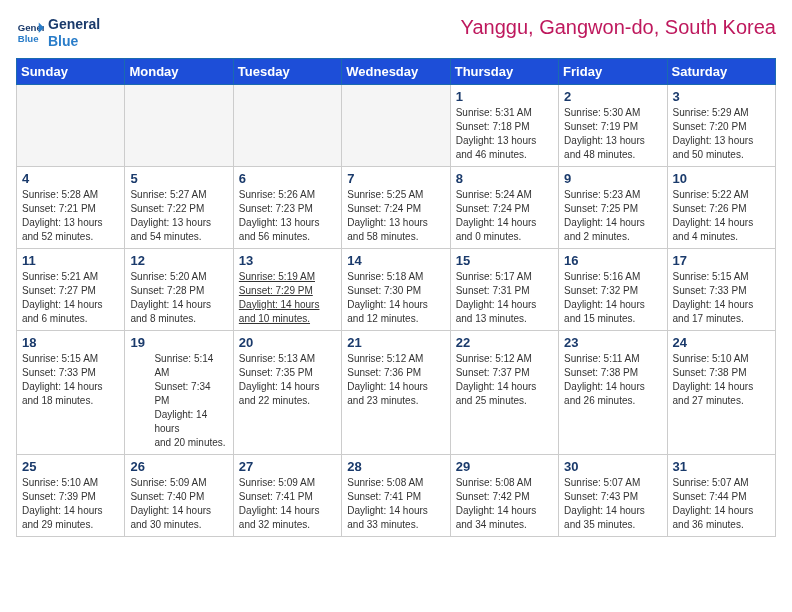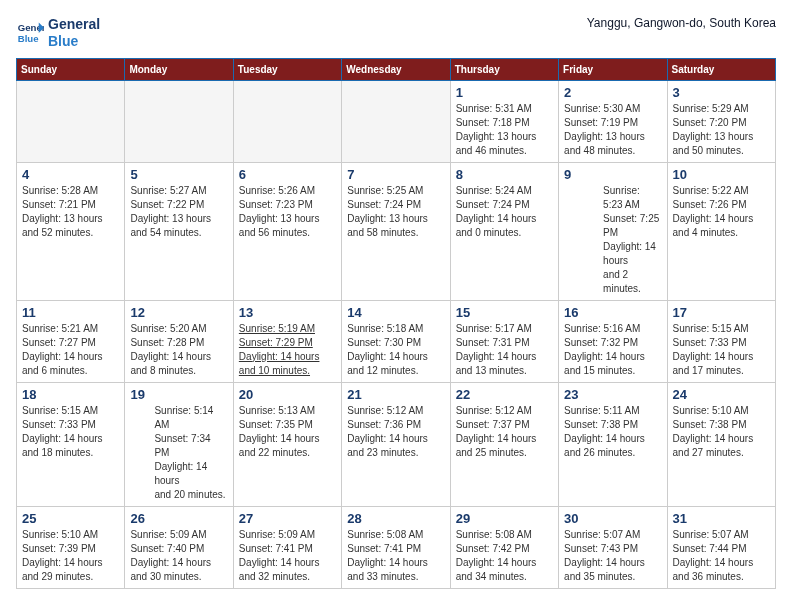--- a/index.html
+++ b/index.html
@@ -27,32 +27,32 @@
     }
     .title-area {
       text-align: right;
     }
     .month-year {
       font-size: 36px;
       font-weight: bold;
       color: #1a3a6b;
     }
     .location {
-      font-size: 12px;
-      color: #0f172a;
+      font-size: 20px;
+      color: #be185d;
     }
     .calendar {
       width: 100%;
       border-collapse: collapse;
       border: 1px solid #ccc;
     }
     .calendar th {
-      background: #7f1d1d;
+      background: #1d4ed8;
       color: #fff;
-      font-size: 10px;
+      font-size: 13px;
       font-weight: bold;
       padding: 5px 4px;
       text-align: left;
       border: 1px solid #1a6ab0;
     }
     .calendar td {
       vertical-align: top;
       border: 1px solid #ccc;
       padding: 4px 5px;
       font-size: 10.5px;
@@ -169,21 +169,21 @@
         </td>
         <td>
           <span class="day-number">8</span>
           <div class="day-info" style="white-space: pre-line;">Sunrise: 5:24 AM
 Sunset: 7:24 PM
 Daylight: 14 hours
 and 0 minutes.</div>
         </td>
         <td>
           <span class="day-number">9</span>
-          <div class="day-info" style="white-space: pre-line; margin-left: 39px;">Sunrise: 5:23 AM
+          <div class="day-info" style="white-space: pre-line;">Sunrise: 5:23 AM
 Sunset: 7:25 PM
 Daylight: 14 hours
 and 2 minutes.</div>
         </td>
         <td>
           <span class="day-number">10</span>
           <div class="day-info" style="white-space: pre-line;">Sunrise: 5:22 AM
 Sunset: 7:26 PM
 Daylight: 14 hours
 and 4 minutes.</div>

